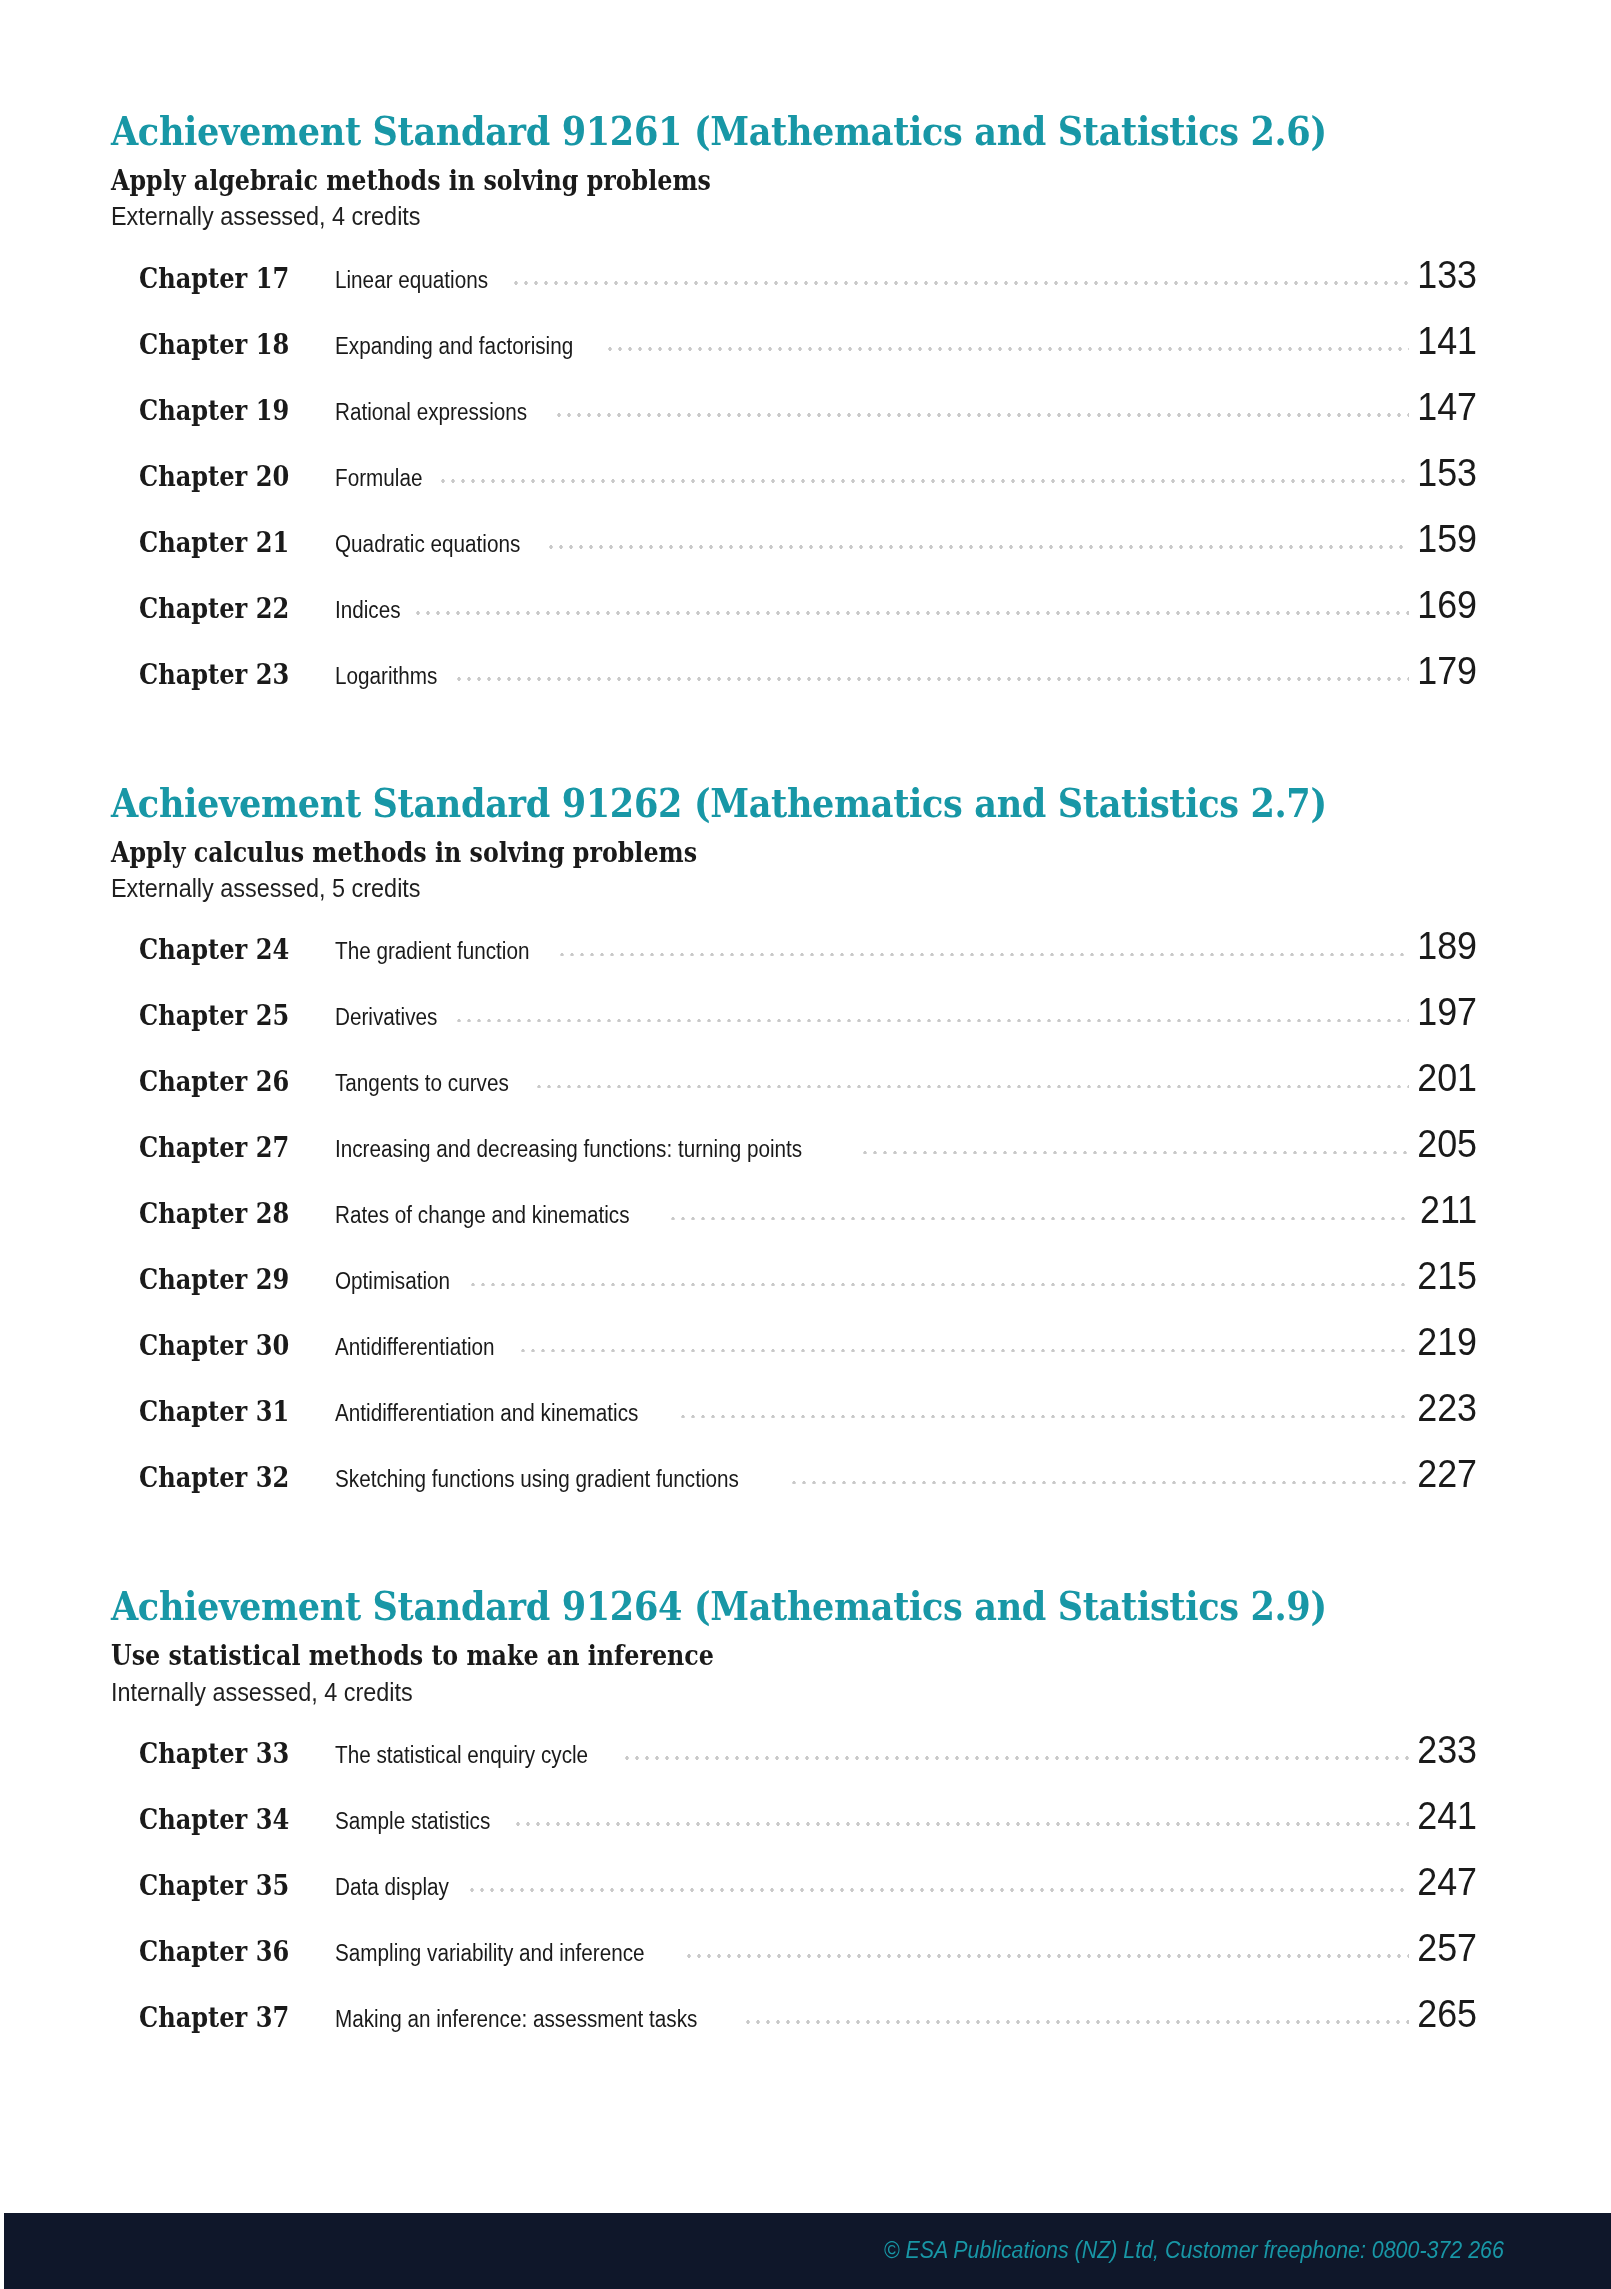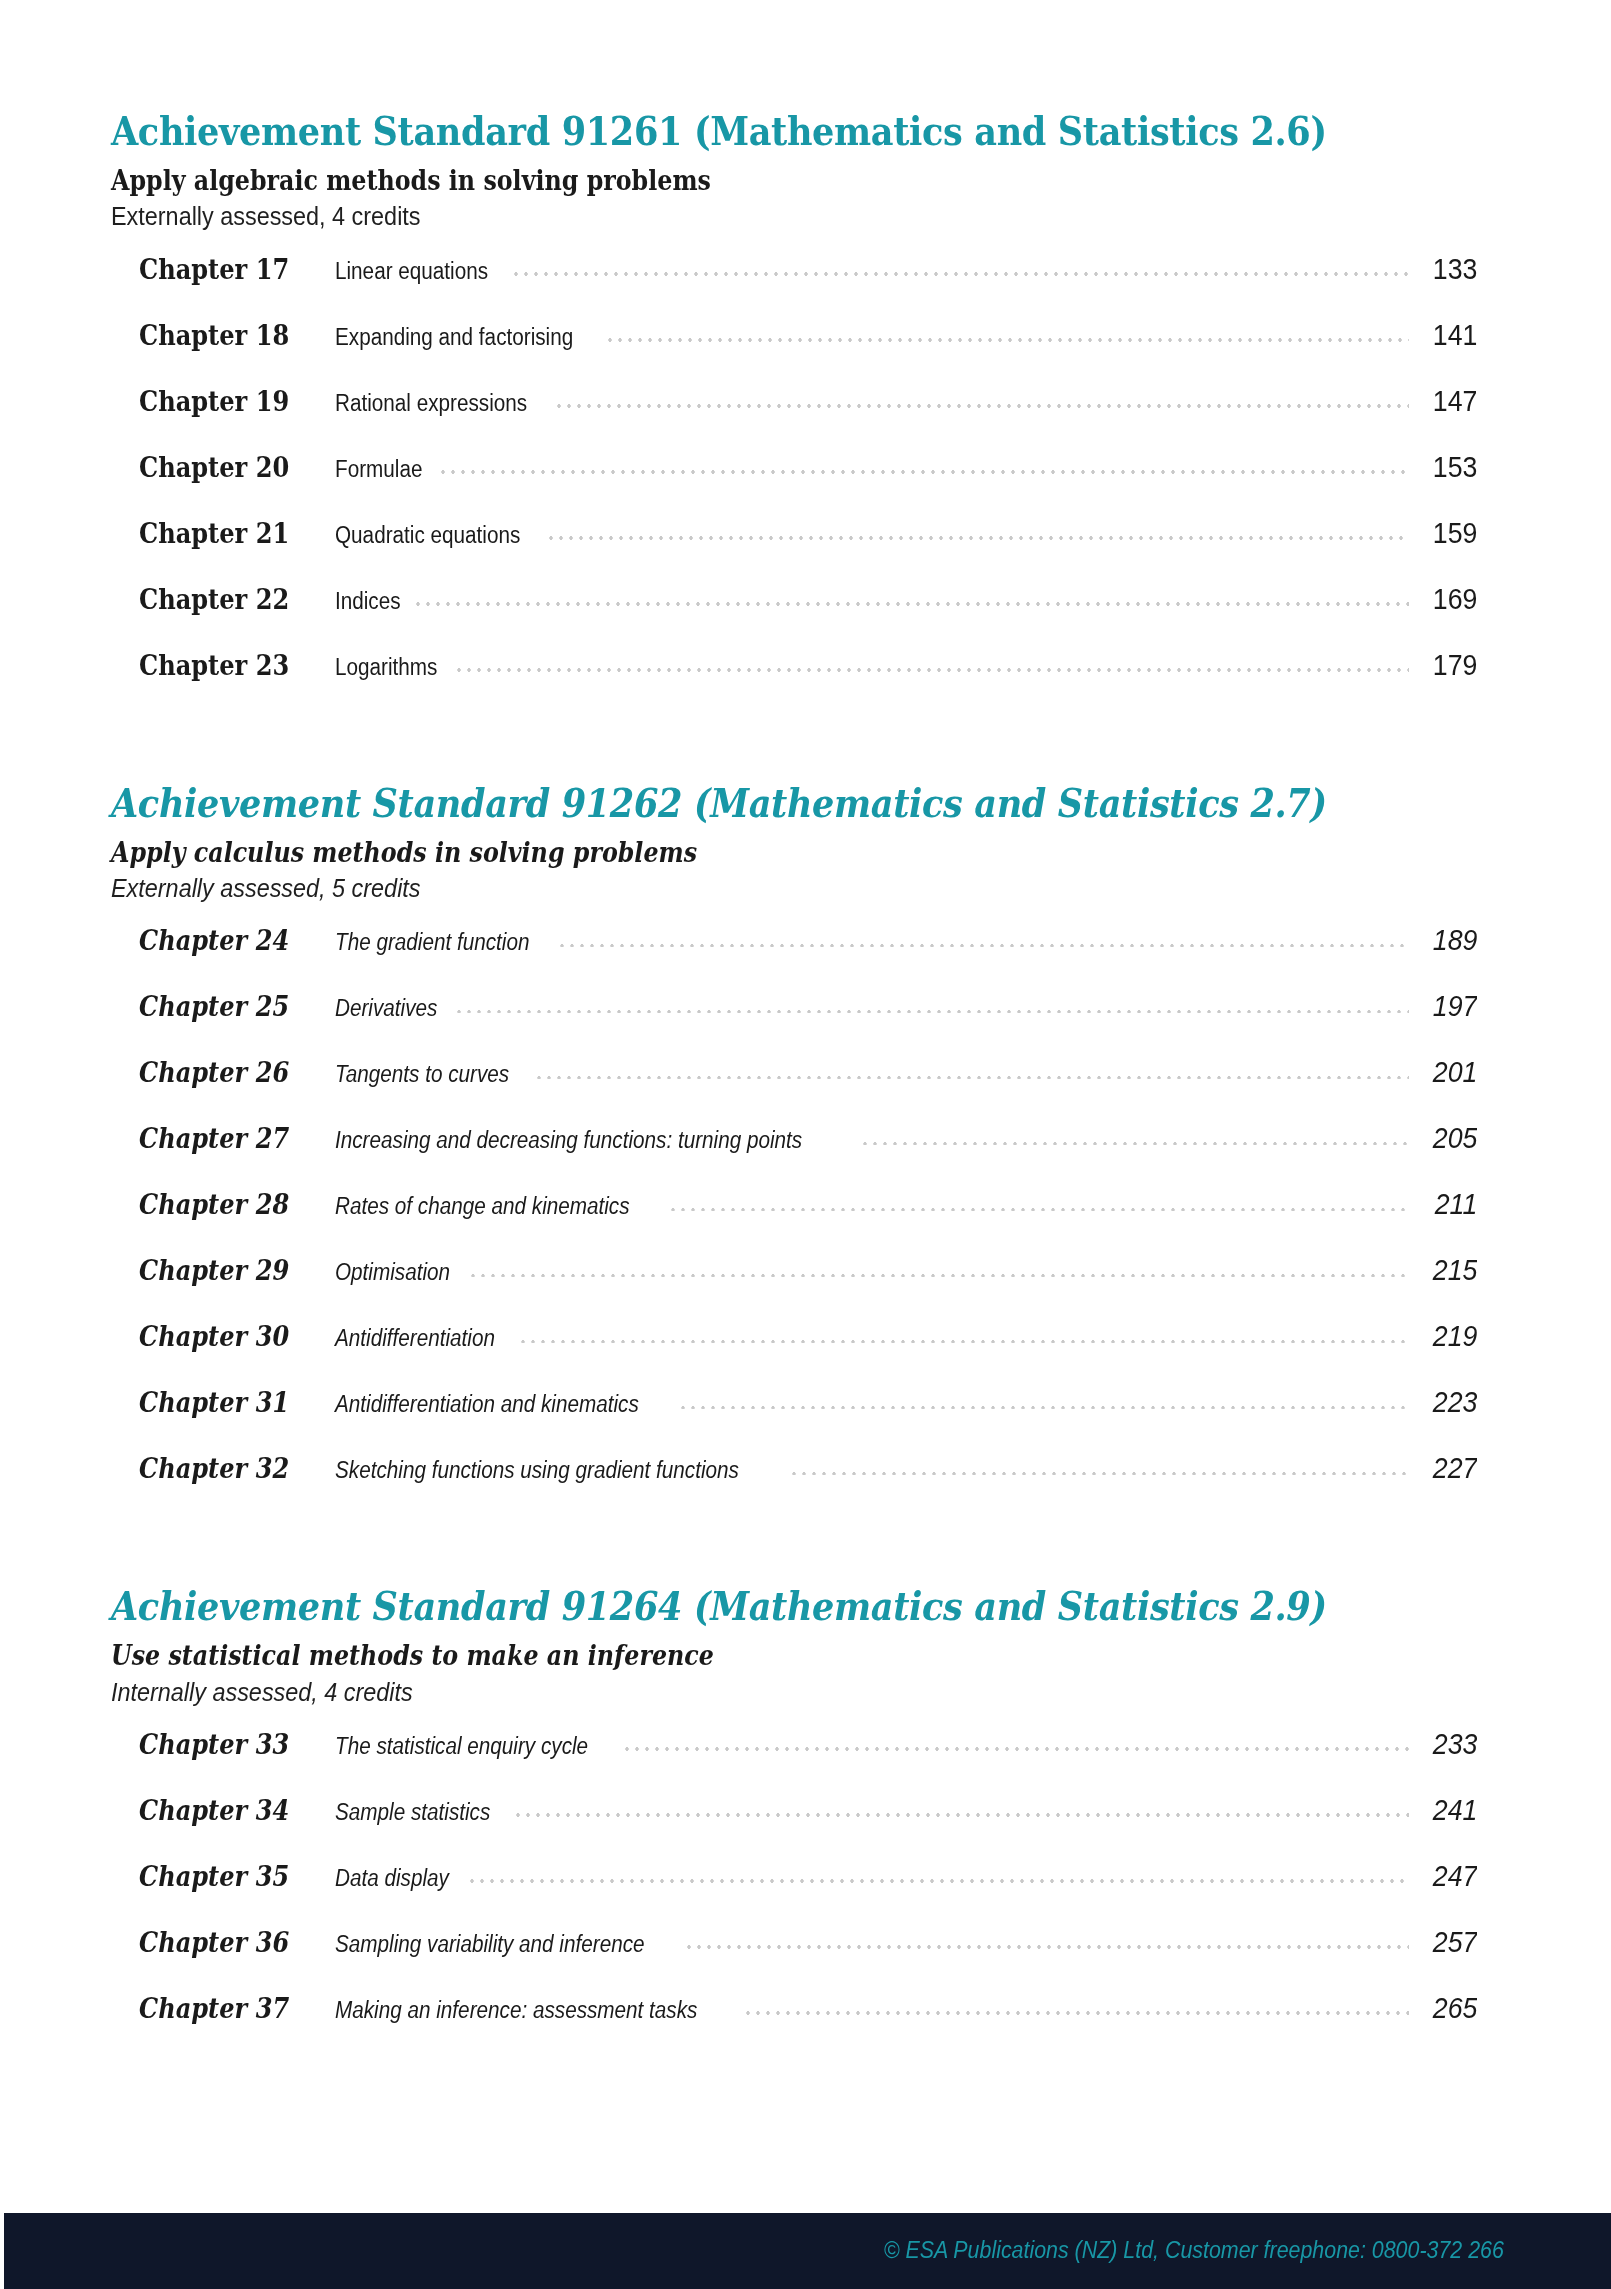--- a/index.html
+++ b/index.html
@@ -26,21 +26,21 @@
 
   .content {
     position: absolute;
     left: 111px;
     top: 111px;
     width: 1338px;
   }
 
   
   .as-block { margin-bottom: 0; }
-  .as-block + .as-block { margin-top: 68px; font-style: italic; }
+  .as-block + .as-block { margin-top: 68px; }
 
   .as-title {
     color: #1897a6;
     font-family: "DejaVu Serif", serif;
     font-weight: bold;
     font-size: 39px;
     line-height: 1.05;
     letter-spacing: -0.4px;
     transform: scaleX(0.90);
     transform-origin: left center;
@@ -133,21 +133,21 @@
     background-position: left bottom;
   }
 
   .ch-page {
     flex: 0 0 auto;
     width: 68px;
     text-align: right;
     color: #1a1a1a;
     font-family: "Liberation Sans", sans-serif;
     font-weight: 400;
-    font-size: 29px;
+    font-size: 39px;
     white-space: nowrap;
   }
   .ch-page > span {
     display: inline-block;
     transform: scaleX(0.92);
     transform-origin: right center;
   }
 
   
   .footer-band {

